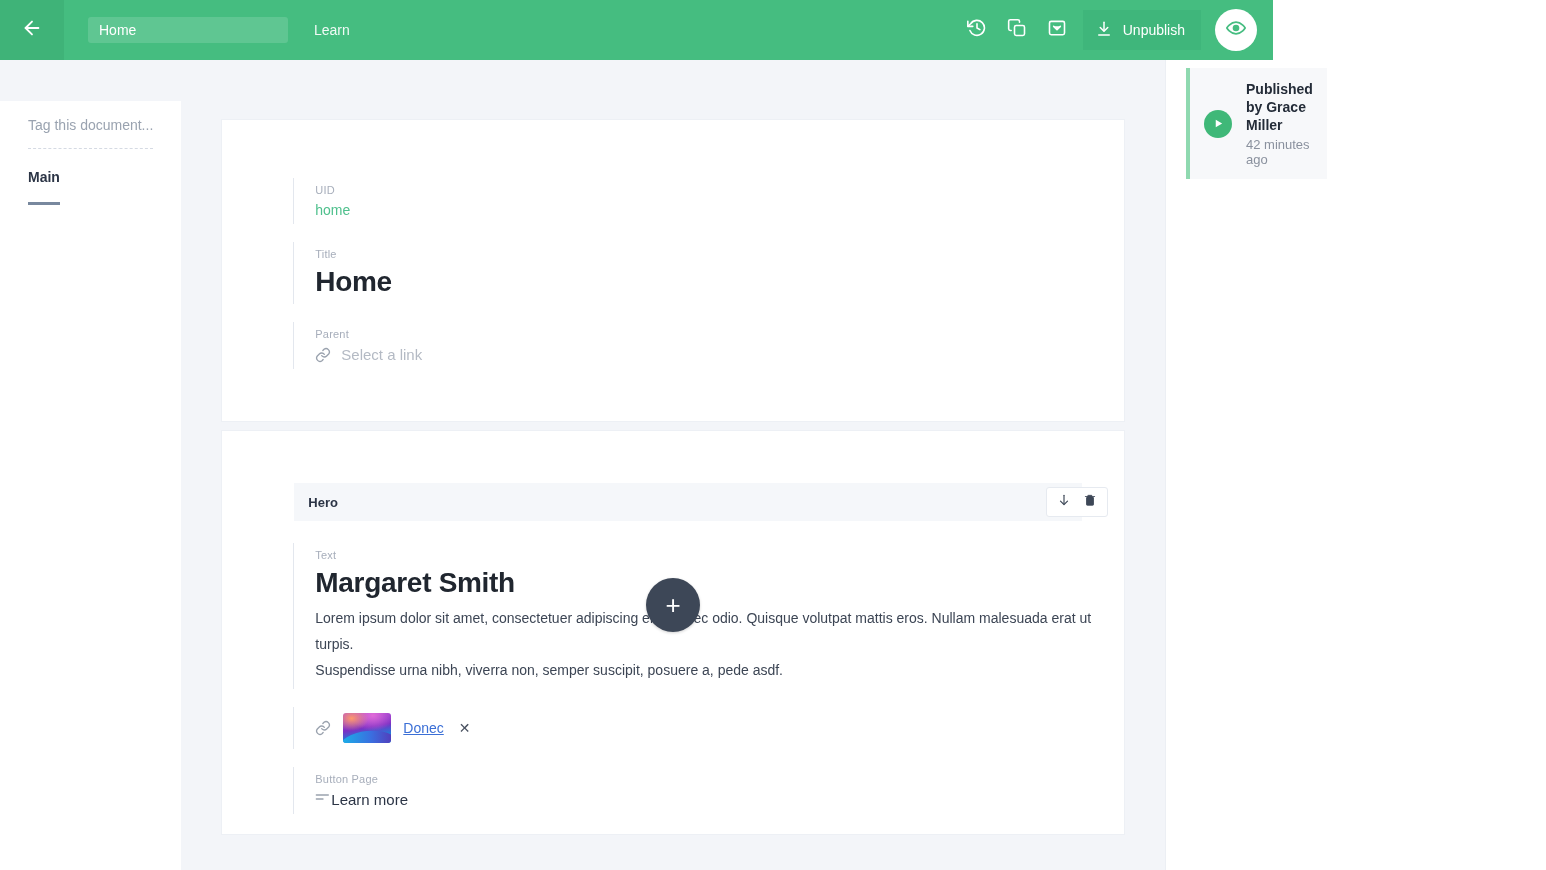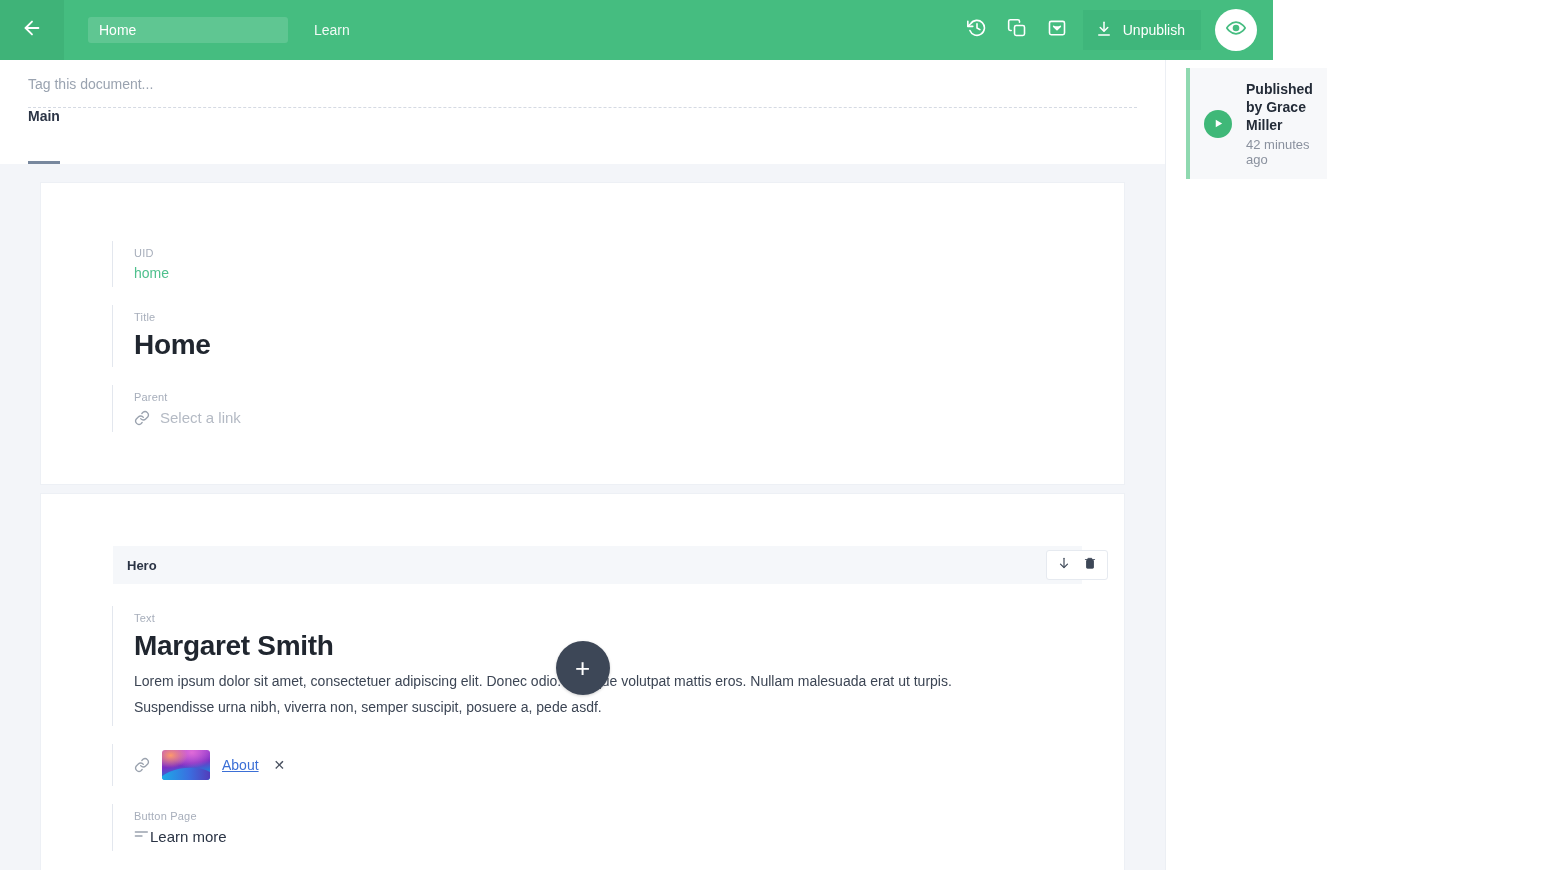--- a/index.html
+++ b/index.html
@@ -67,37 +67,38 @@
     background: #ffffff;
     display: flex; align-items: center; justify-content: center;
     cursor: pointer;
   }
   .preview-btn svg { width: 20px; height: 20px; }
 
   
   .body { flex: 1; display: flex; min-height: 0; background: #f3f5f9; }
   .editor-col {
     width: 1165px; min-width: 1165px;
-    display: flex; flex-direction: column;
+    display: flex; flex-direction: row;
     background: #ec4899;
     position: relative;
+    margin-top: 41px;
   }
 
   
   .doc-head { background: #ffffff; padding: 0 28px; }
   .tag-row {
     height: 48px; display: flex; align-items: center;
     border-bottom: 1px dashed #d5dae3;
     color: #9aa3b0; font-size: 14px;
     cursor: text;
   }
   .tabs { display: flex; align-items: flex-end; height: 56px; padding-left: 0; }
   .tab {
     position: relative; height: 56px;
-    display: flex; 
+    display: flex; align-items: center;
     font-size: 14px; font-weight: bold; color: #2b3445;
     cursor: pointer;
   }
   .tab.active::after {
     content: ""; position: absolute; left: 0; right: 0; bottom: 0;
     height: 3px; background: #78889e;
   }
 
   
   .canvas {
@@ -390,21 +391,21 @@
             <div class="field">
               <div class="field-inner">
                 <div class="btnlink-row">
                   <span class="link-icon">
                     <svg viewBox="0 0 24 24" fill="none" stroke="#9aa2ae" stroke-width="2" stroke-linecap="round" stroke-linejoin="round">
                       <path d="M10 13a5 5 0 0 0 7.5.5l3-3a5 5 0 0 0-7-7l-1.7 1.7"></path>
                       <path d="M14 11a5 5 0 0 0-7.5-.5l-3 3a5 5 0 0 0 7 7l1.7-1.7"></path>
                     </svg>
                   </span>
                   <span class="thumb"></span>
-                  <span class="link-text">About</span>
+                  <span class="link-text">Donec</span>
                   <span class="remove-x">✕</span>
                 </div>
               </div>
             </div>
 
             <div class="field" style="margin-bottom:0;">
               <div class="field-inner">
                 <div class="field-label">Button Page</div>
                 <div class="btntext-row">
                   <span class="text-icon">

